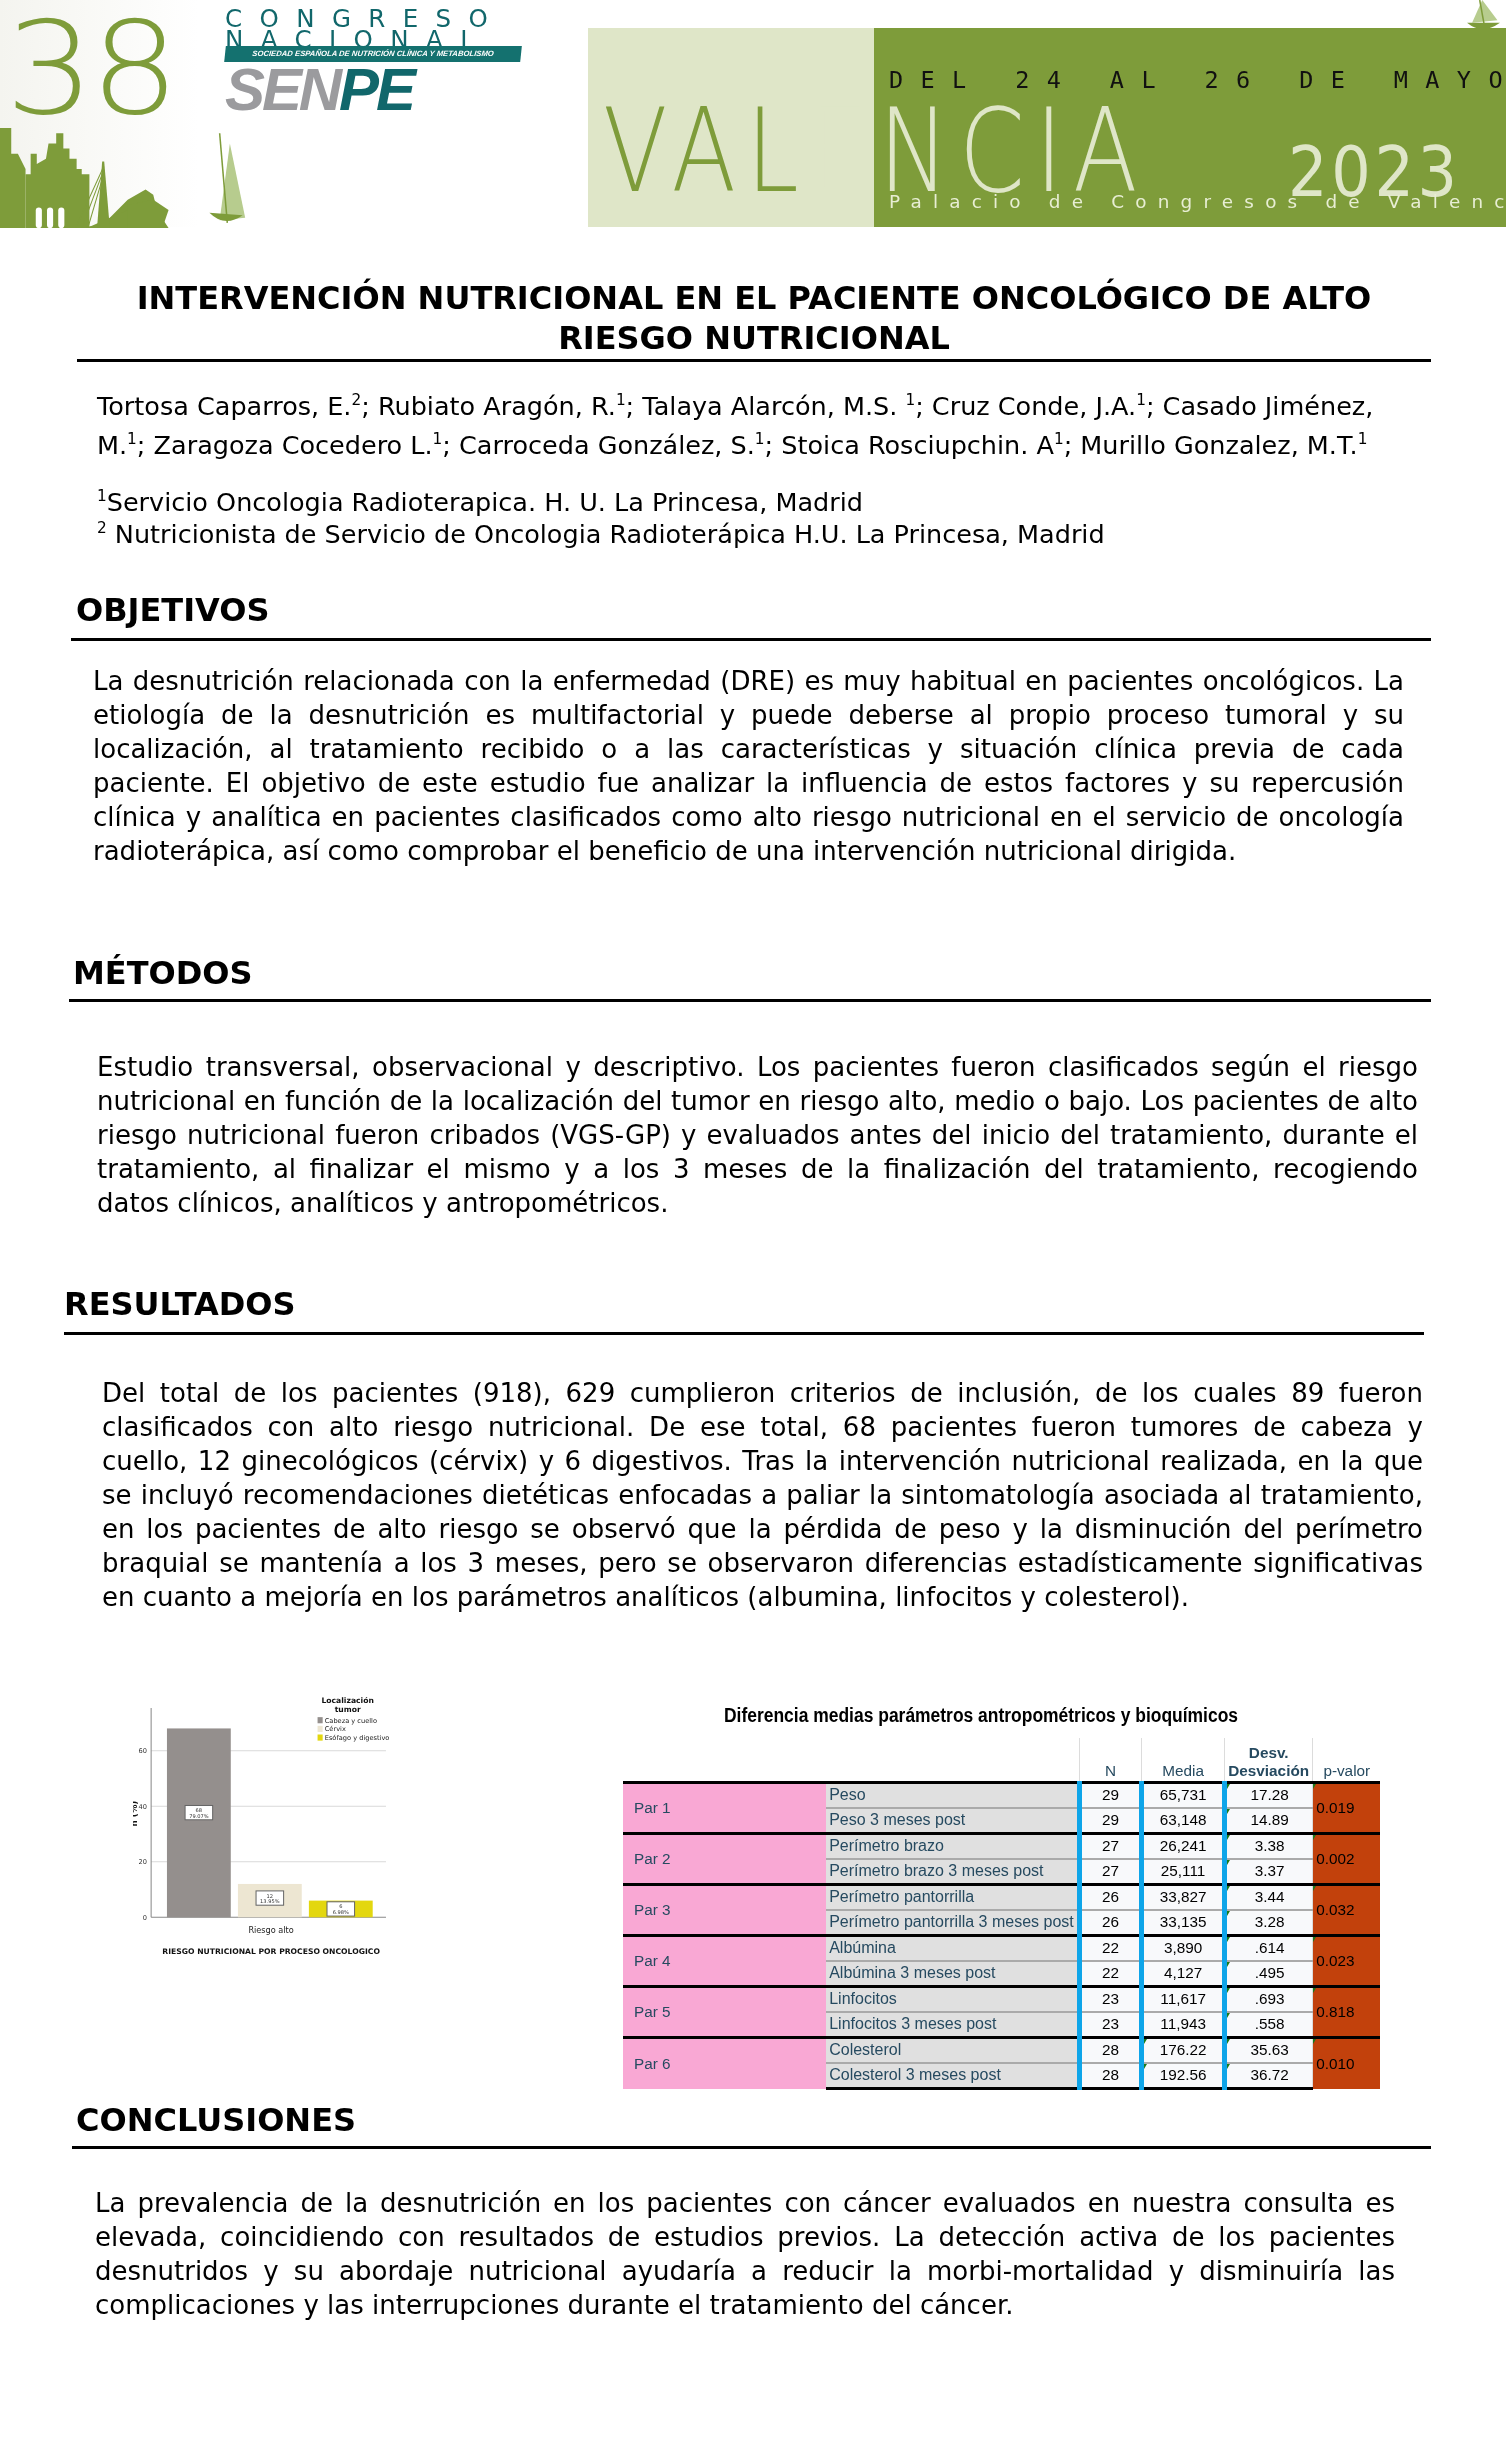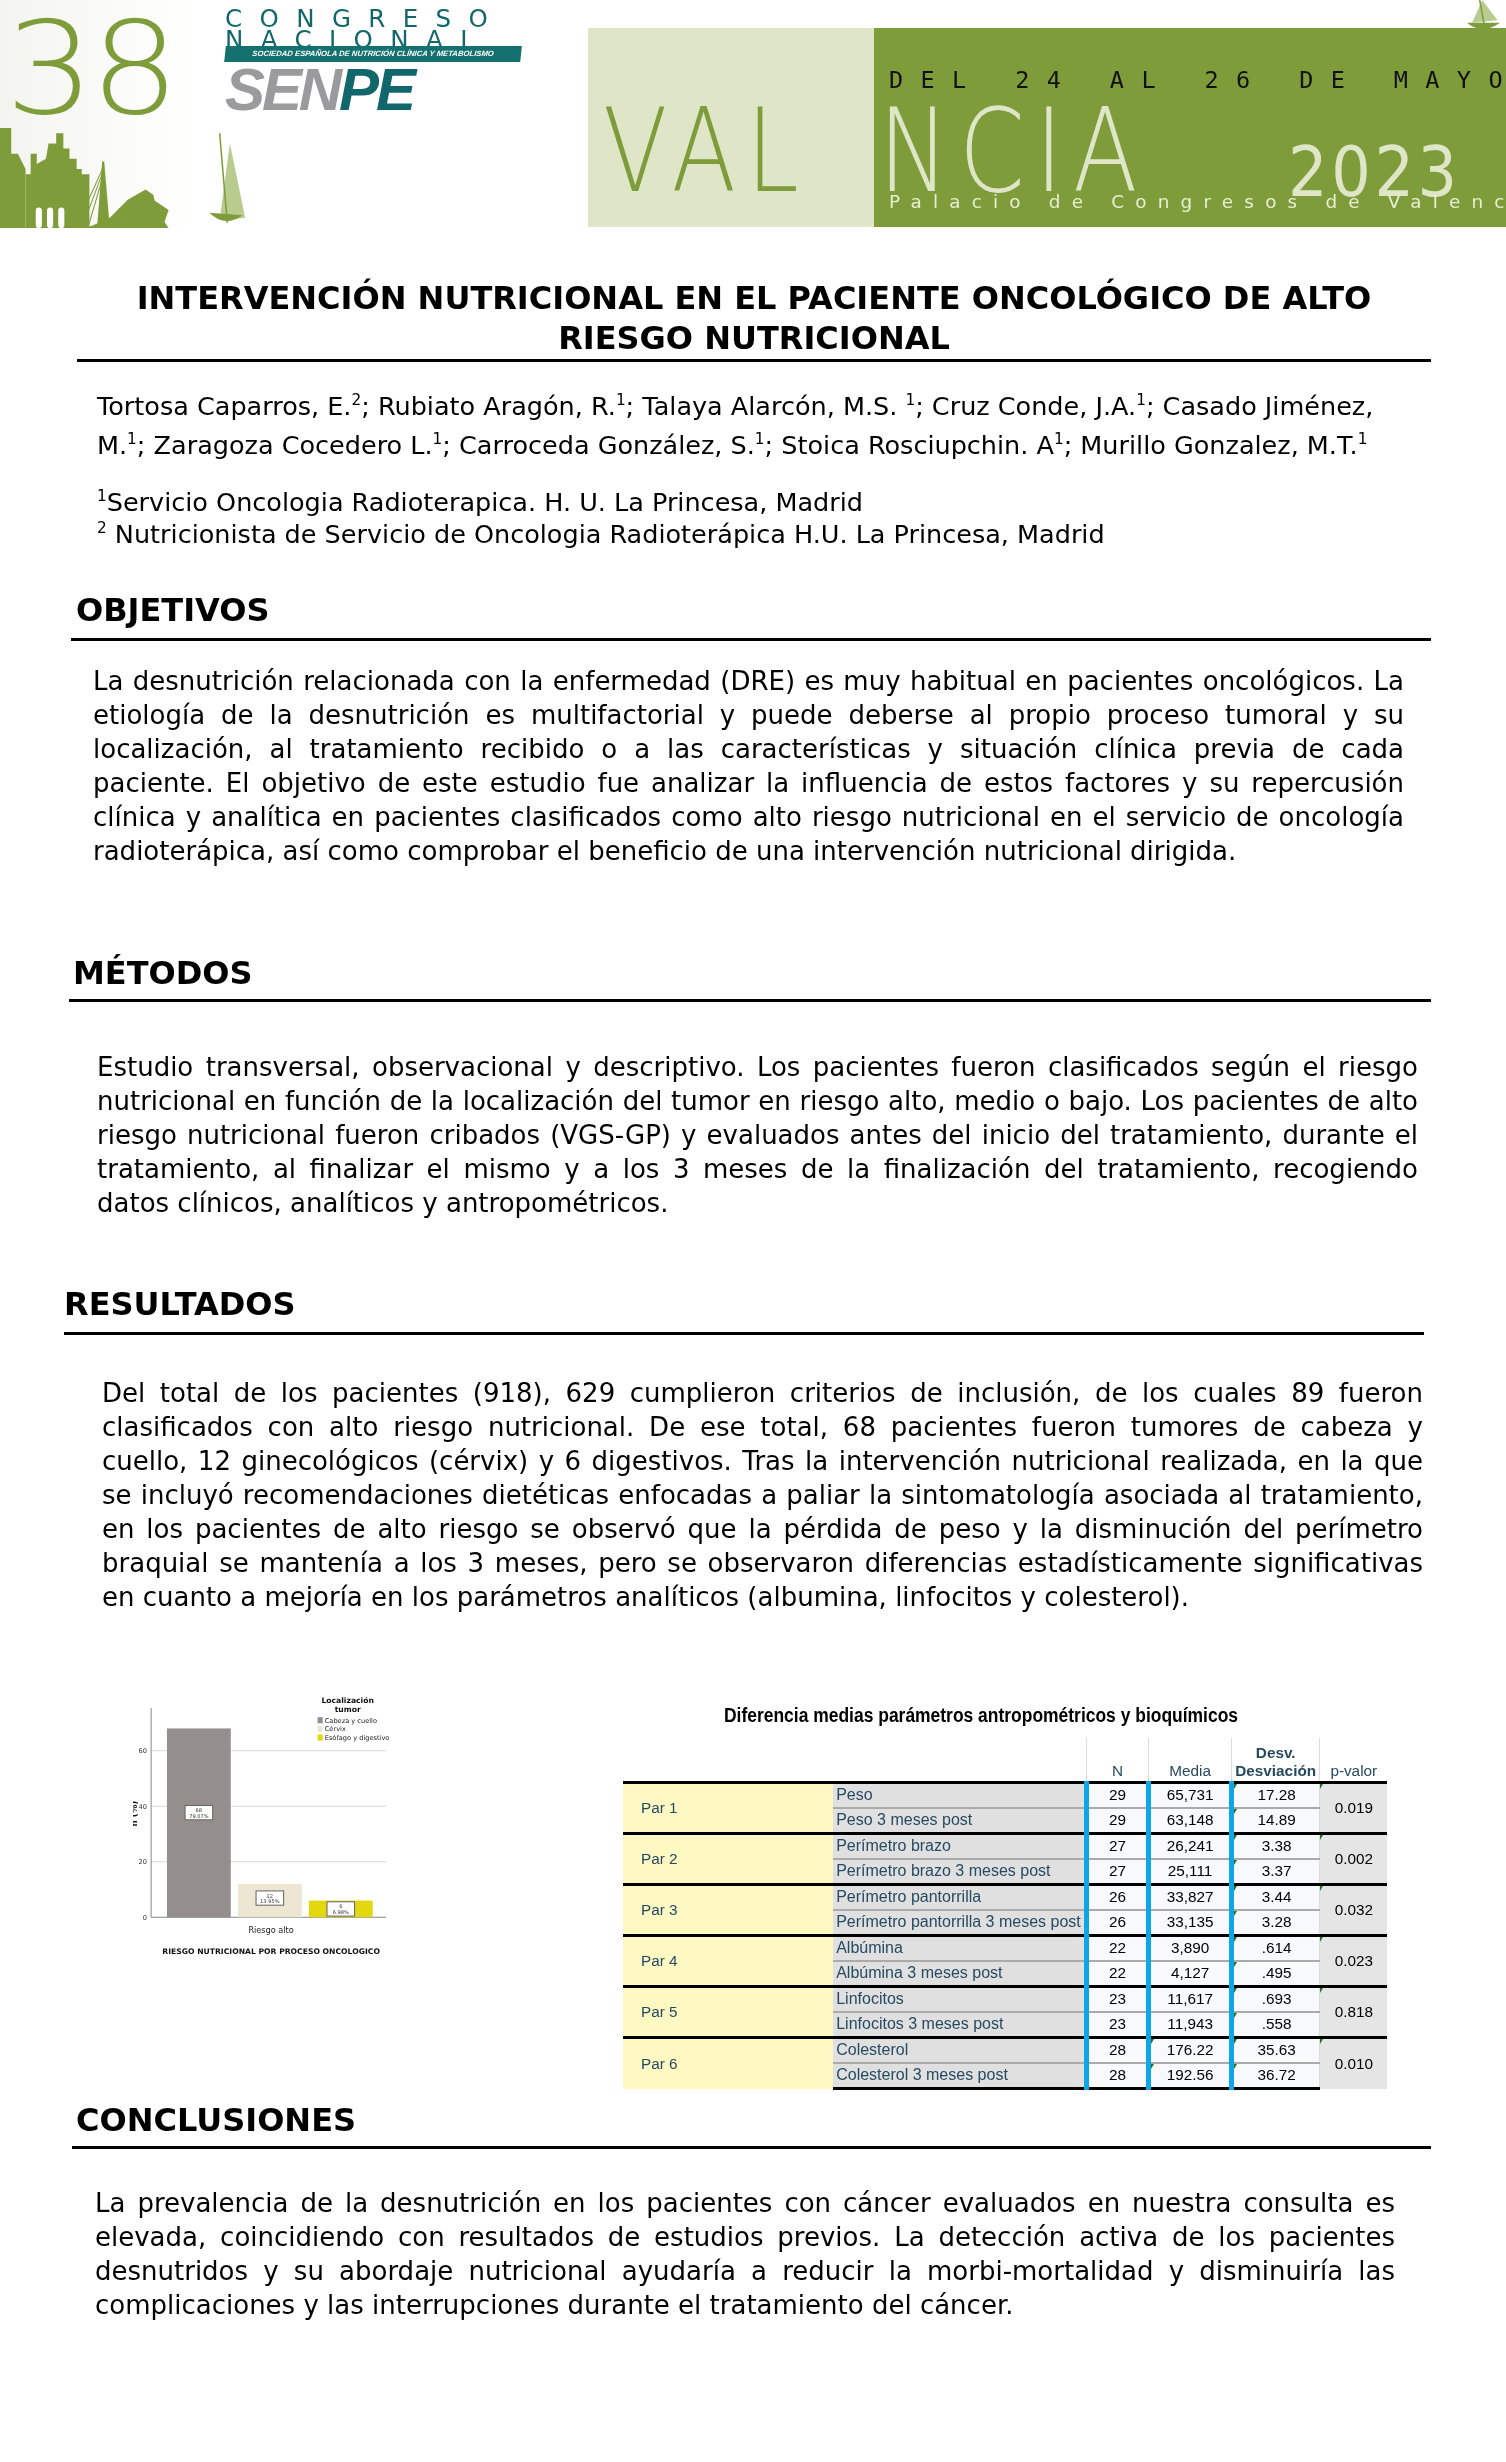--- a/index.html
+++ b/index.html
@@ -44,27 +44,27 @@
   .chart { position: absolute; left: 133px; top: 1686px; width: 460px; height: 388px; }
   .chart svg text { font-family: "DejaVu Sans", sans-serif; }
 
   
   .tbl-wrap { position: absolute; left: 623px; top: 1704px; width: 797px; }
   .tbl-title { font-family: "Liberation Sans", sans-serif; font-weight: bold; font-size: 19.4px; text-align: center; width: 654px; margin-bottom: 11.2px; margin-left: 31px; transform: scaleX(0.9); }
   table.stats { border-collapse: collapse; font-family: "Liberation Sans", sans-serif; font-size: 15.3px; color: #264a60; }
   table.stats th { font-weight: normal; color: #264a60; height: 41px; vertical-align: bottom; padding: 0 3.1px 2px; border-left: 1px solid #dcdcdc; text-align: center; line-height: 17.4px; }
   table.stats th.blank { border-left: none; }
   table.stats td { height: 23px; padding: 0 3.1px; line-height: 22.5px; }
-  table.stats td.par { background: #fef9c3; width: 189px; padding-left: 18px; font-size: 15.3px; }
+  table.stats td.par { background: #f9a8d4; width: 189px; padding-left: 11px; font-size: 15.3px; }
   table.stats td.var { background: #e0e0e0; width: 220px; font-size: 16px; white-space: nowrap; overflow: hidden; }
   table.stats td.num { background: #f8f9fb; text-align: center; color: #000; border-left: 5px solid #0ea5e9; }
   table.stats td.n { width: 51px; }
   table.stats td.media { width: 72px; }
   table.stats td.desv { width: 61px; }
-  table.stats td.pval { width: 61px; text-align: center; background: #e5e5e5; color: #000; border-left: 1px solid #dcdcdc; }
+  table.stats td.pval { width: 61px; text-align: left; background: #c2410c; color: #000; border-left: 1px solid #dcdcdc; }
   table.stats tr.top td { border-top: 3.1px solid #000; }
   table.stats tr.sub td.var, table.stats tr.sub td.num { border-top: 2px solid #aaaaaa; }
   table.stats tr.last td { border-bottom: 3.1px solid #000; }
   .flag { position: relative; }
   .flag::before { content: ""; position: absolute; left: 0; top: 0; border-top: 5.1px solid #1a7a1a; border-right: 3.1px solid transparent; }
 </style>
 </head>
 <body>
 
 <div class="banner">

